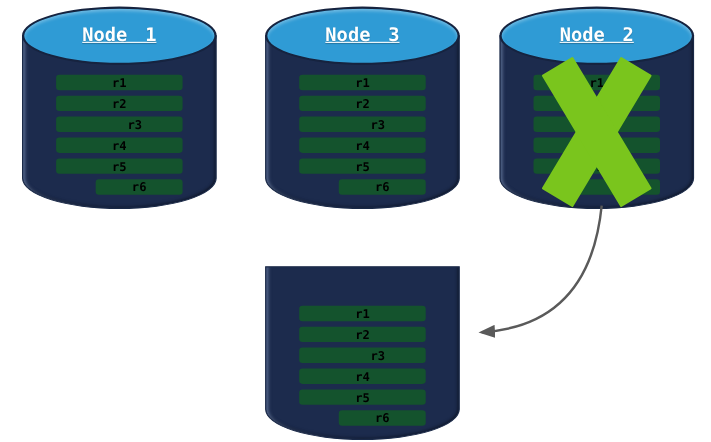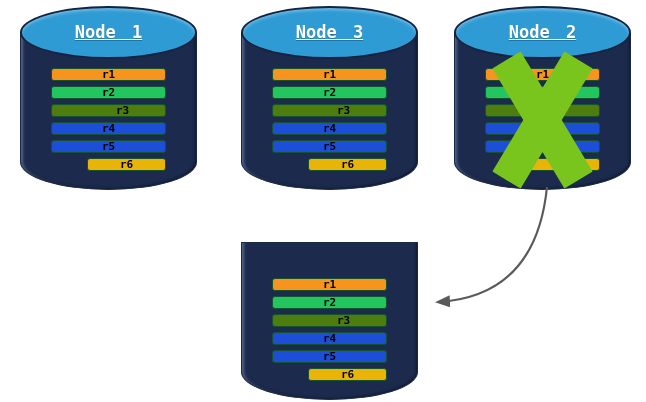--- a/index.html
+++ b/index.html
@@ -17,21 +17,21 @@
                        inset -3px 0 3px -2px rgba(0,0,0,.45),
                        inset 0 -3px 3px -2px rgba(0,0,0,.35);}
   .cyl-top{position:absolute;left:0;top:0;width:177px;height:53px;background:#2F9BD5;
            border:2px solid #16233F;box-sizing:border-box;border-radius:50%;
            display:flex;align-items:center;justify-content:center;z-index:2;
            box-shadow:inset 0 2px 3px rgba(255,255,255,.3);}
   .node-title{font-weight:bold;font-size:17px;color:#ffffff;word-spacing:6px;line-height:1;
               text-shadow:0 1px 1px rgba(0,0,0,.25);text-decoration:underline;}
   .rows{position:absolute;left:31px;right:31px;top:62px;display:flex;flex-direction:column;
         gap:5px;z-index:3;}
-  .row{height:13px;border:1px solid #14532d;border-radius:3px;box-sizing:border-box;
+  .row{height:13px;border:7px solid #14532d;border-radius:3px;box-sizing:border-box;
        display:flex;align-items:center;justify-content:center;}
   .row span{font-weight:bold;font-size:11px;color:#000000;line-height:1;}
   .c0{background:#F7941D;}
   .c1{background:#22c55e;}
   .c2{background:#4d7c0f;padding-left:28px;}
   .c3{background:#1d4ed8;}
   .c4{background:#1d4ed8;}
   .c5{background:#eab308;margin-left:36px;}
   .x-mark{position:absolute;left:0;top:0;z-index:4;}
   .arrow-layer{position:absolute;left:0;top:0;z-index:5;pointer-events:none;}

